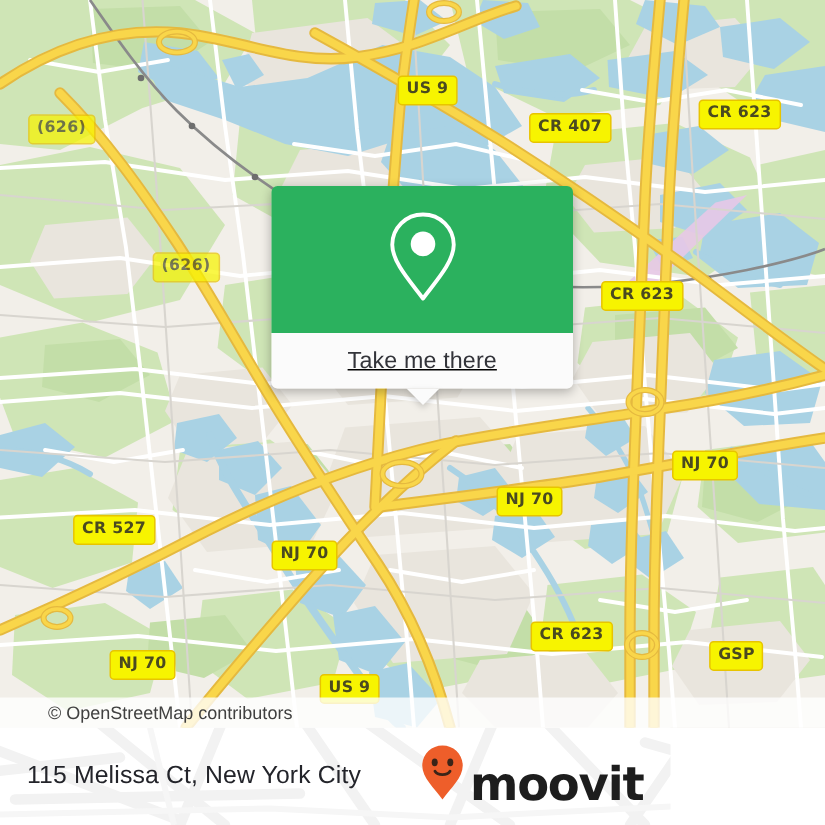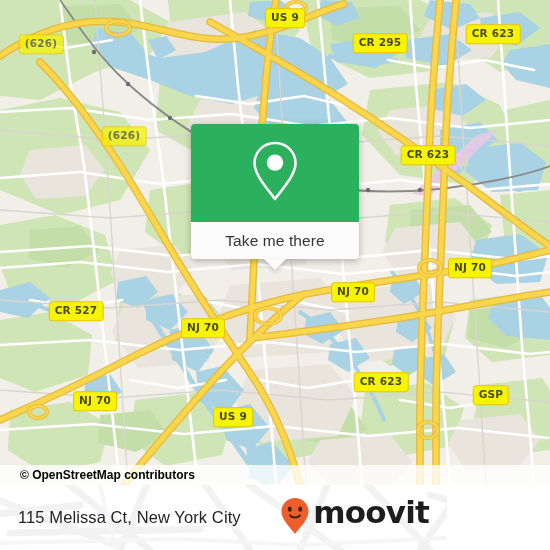--- a/index.html
+++ b/index.html
@@ -42,36 +42,38 @@
     color: #4a4a20;
     font-family: "DejaVu Sans", sans-serif;
     font-weight: bold;
     font-size: 10.5px;
     line-height: 1;
     padding: 3px 5px 4px 5px;
     white-space: nowrap;
     letter-spacing: 0.2px;
     transform: translate(-50%, -50%);
     box-sizing: border-box;
+    margin-top: 42px;
   }
   .shield.faded {
     opacity: 0.72;
     text-align: right;
   }
 
   
   #popup {
     position: absolute;
-    left: 191px;
+    left: 181px;
     top: 124px;
-    width: 168px;
+    width: 201px;
     border-radius: 4px;
     box-shadow: 0 2px 7px rgba(0,0,0,0.28);
     overflow: visible;
     z-index: 40;
+    text-decoration: underline;
   }
   #popup-head {
     height: 98px;
     background: #2BB15E;
     border-radius: 4px 4px 0 0;
     display: flex;
     align-items: center;
     justify-content: center;
   }
   #popup-foot {
@@ -108,24 +110,23 @@
     top: 465px;
     width: 550px;
     height: 20px;
     background: rgba(255,255,255,0.78);
     display: flex;
     align-items: center;
     z-index: 30;
   }
   #attribution-text {
     font-size: 12px;
-    color: #000000;
-    padding-left: 20px;
+    color: #404040;
+    padding-left: 32px;
     font-family: "Liberation Sans", sans-serif;
-    font-weight: bold;
   }
 
   
   #footer {
     position: absolute;
     left: 0;
     top: 485px;
     width: 447px;
     height: 65px;
     background: #ffffff;
@@ -148,21 +149,21 @@
     z-index: 2;
   }
   #footer-address {
     font-size: 16.5px;
     color: #23242a;
     font-family: "Liberation Sans", sans-serif;
     letter-spacing: 0.1px;
   }
   #brand {
     display: flex;
-    align-items: flex-start;
+    align-items: flex-end;
     gap: 3px;
   }
   #brand-word {
     font-size: 31px;
     color: #1d1d1d;
     font-family: "DejaVu Sans", sans-serif;
     font-weight: bold;
     letter-spacing: -0.8px;
     line-height: 1;
   }
@@ -392,21 +393,21 @@
           <ellipse cx="118" cy="28" rx="12" ry="7"></ellipse>
           <ellipse cx="296" cy="8" rx="10" ry="6"></ellipse>
           <ellipse cx="38" cy="412" rx="9" ry="6"></ellipse>
         </g>
       </g>
     </svg>
 
     <div id="shields">
         <div class="shield faded" style="left: 41px; top: 44px;">(626)</div>
         <div class="shield" style="left: 285px; top: 18px;">US 9</div>
-        <div class="shield" style="left: 380px; top: 43px;">CR 295</div>
+        <div class="shield" style="left: 380px; top: 43px;">CR 407</div>
         <div class="shield" style="left: 493px; top: 34px;">CR 623</div>
         <div class="shield faded" style="left: 124px; top: 136px;">(626)</div>
         <div class="shield" style="left: 428px; top: 155px;">CR 623</div>
         <div class="shield" style="left: 470px; top: 268px;">NJ 70</div>
         <div class="shield" style="left: 353px; top: 292px;">NJ 70</div>
         <div class="shield" style="left: 76px; top: 311px;">CR 527</div>
         <div class="shield" style="left: 203px; top: 328px;">NJ 70</div>
         <div class="shield" style="left: 381px; top: 382px;">CR 623</div>
         <div class="shield" style="left: 491px; top: 395px;">GSP</div>
         <div class="shield" style="left: 95px; top: 401px;">NJ 70</div>

